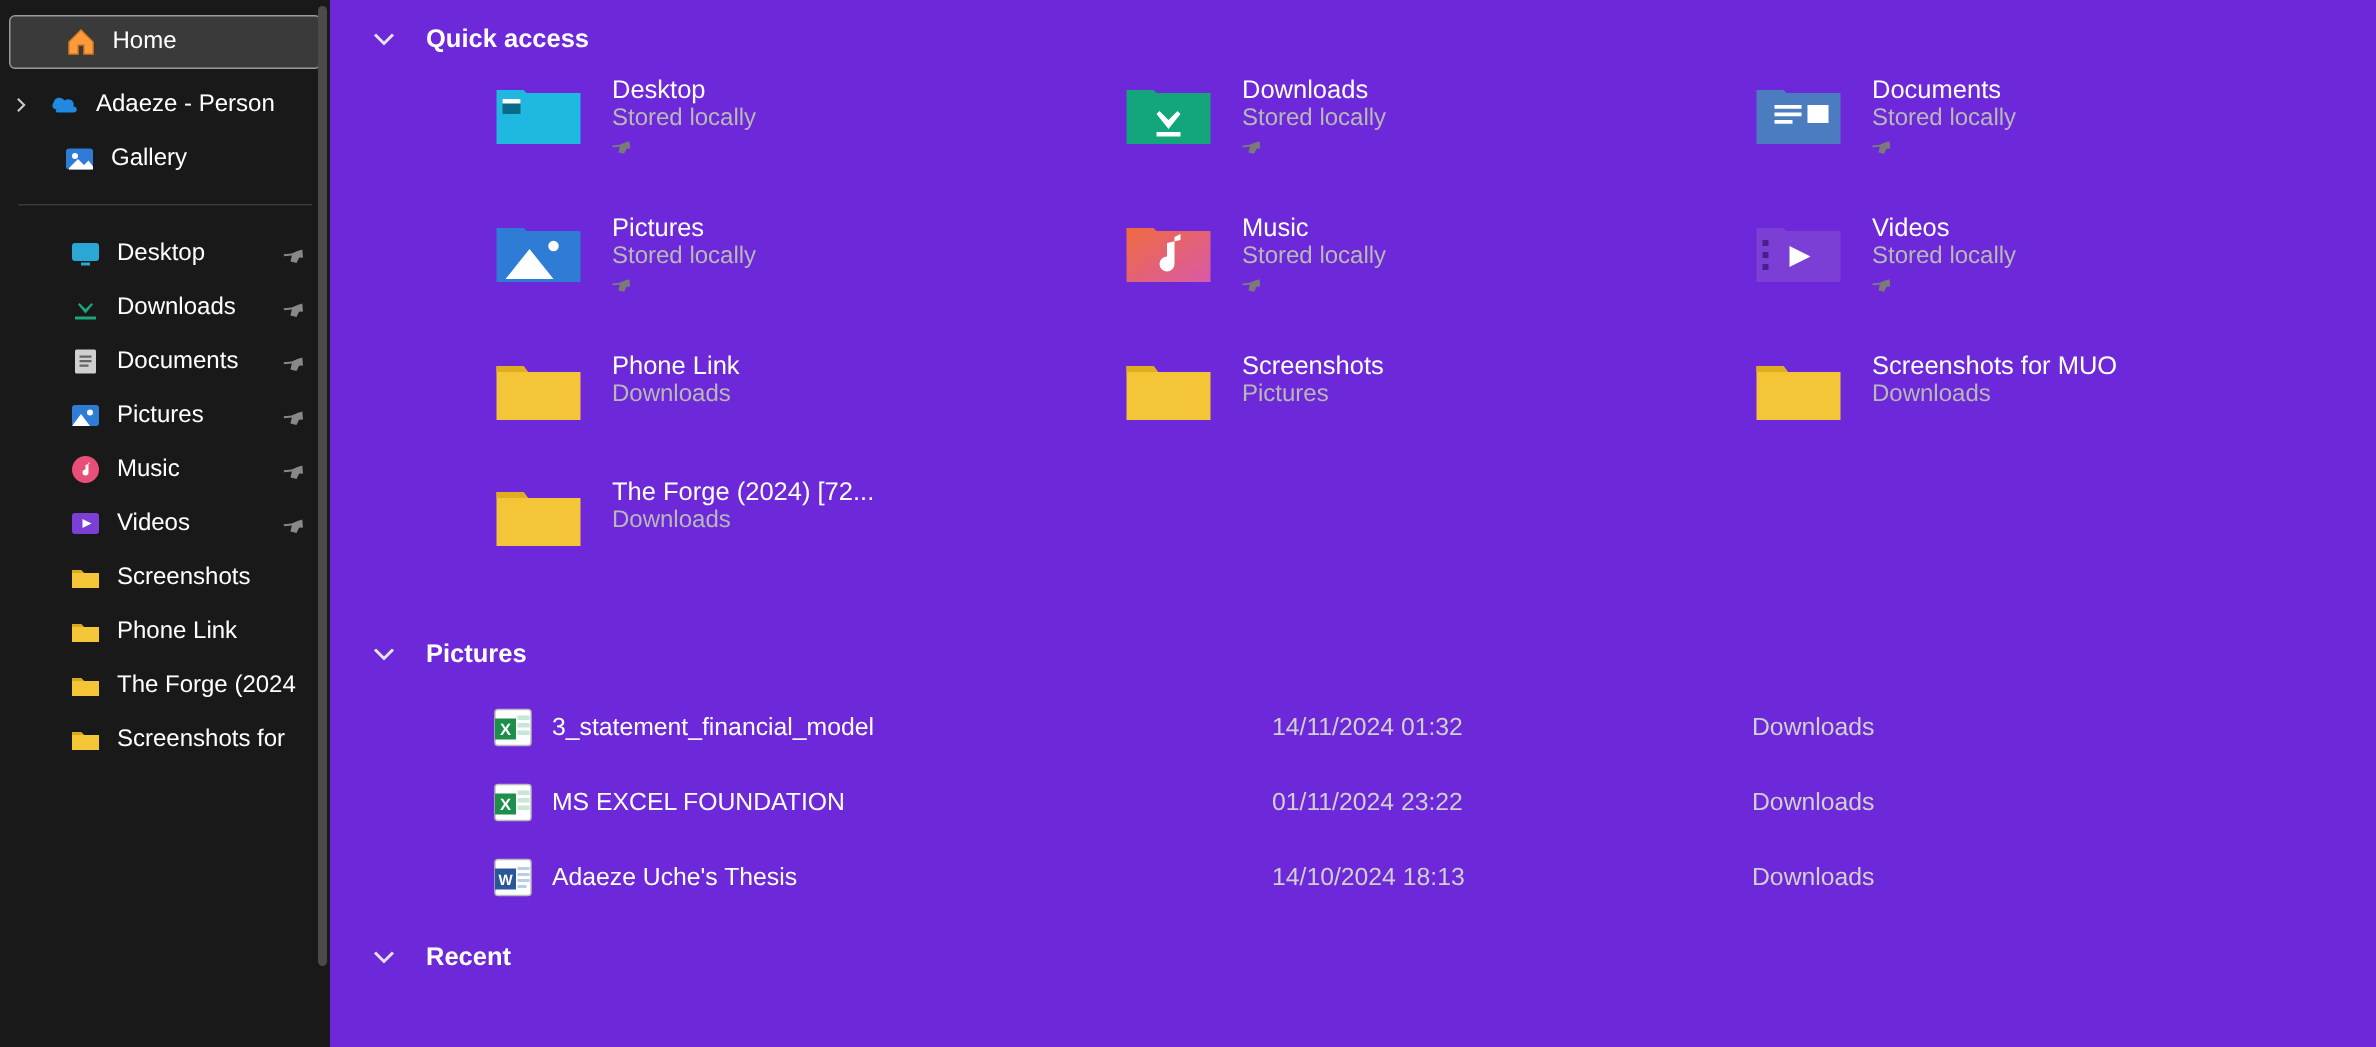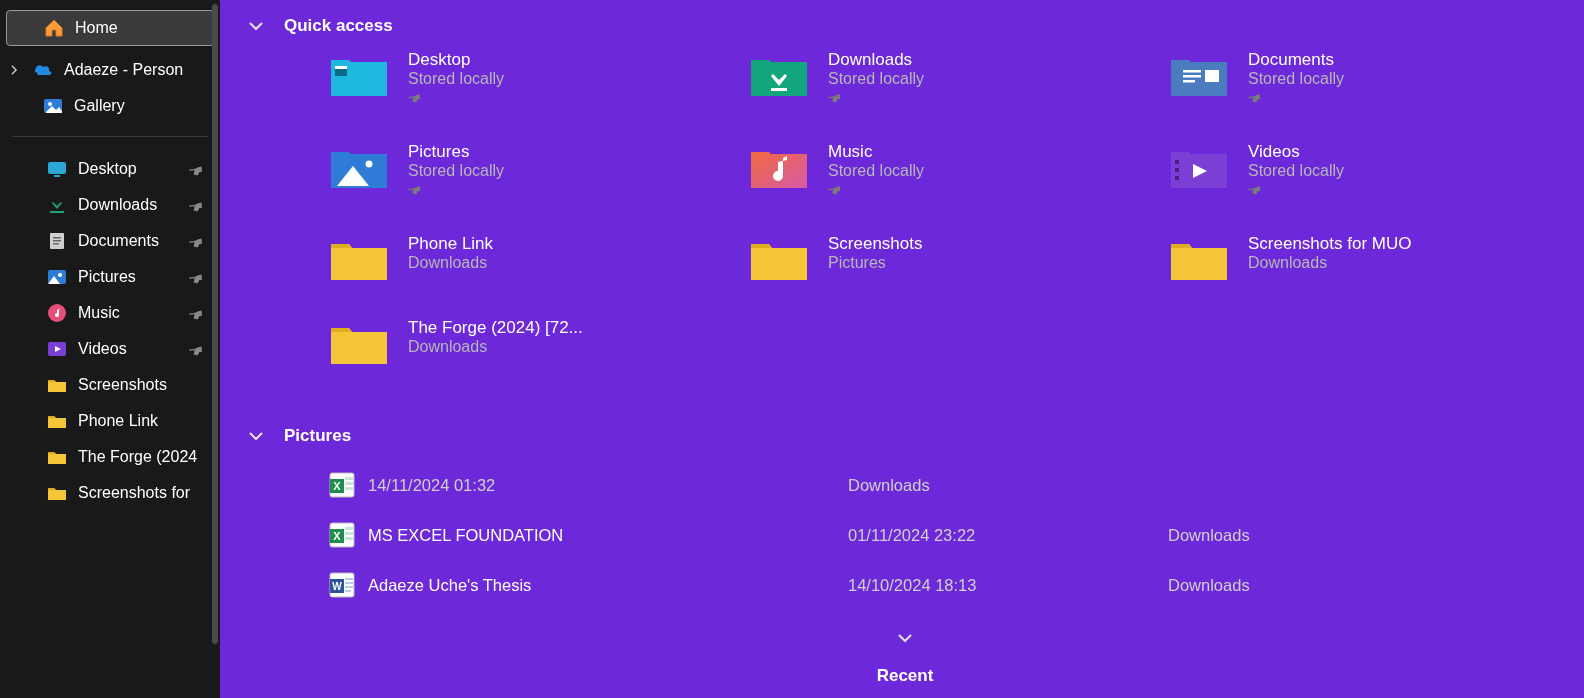--- a/index.html
+++ b/index.html
@@ -476,20 +476,21 @@
         </span>
       <span>Pictures</span>
     </div>
     <div class="fav-list" id="fav-list">
         <div class="fav-row">
     <div class="file-ico">
             <svg width="28" height="28" viewBox="0 0 28 28">
               <use href="#file-excel"></use>
             </svg>
           </div>
+    <div class="fname">3_statement_financial_model</div>
     <div class="fdate">14/11/2024 01:32</div>
     <div class="floc">Downloads</div>
         </div>
         <div class="fav-row">
     <div class="file-ico">
             <svg width="28" height="28" viewBox="0 0 28 28">
               <use href="#file-excel"></use>
             </svg>
           </div>
     <div class="fname">MS EXCEL FOUNDATION</div>
@@ -501,21 +502,21 @@
             <svg width="28" height="28" viewBox="0 0 28 28">
               <use href="#file-word"></use>
             </svg>
           </div>
     <div class="fname">Adaeze Uche's Thesis</div>
     <div class="fdate">14/10/2024 18:13</div>
     <div class="floc">Downloads</div>
         </div>
       </div>
 
-    <div class="section-header" style="margin-top:18px;flex-direction:column;">
+    <div class="section-header" style="margin-top:18px;">
       <span class="chev">
           <svg width="20" height="20" viewBox="0 0 20 20">
             <use href="#ico-chev-down"></use>
           </svg>
         </span>
       <span>Recent</span>
     </div>
   </div>
 </div>
 

